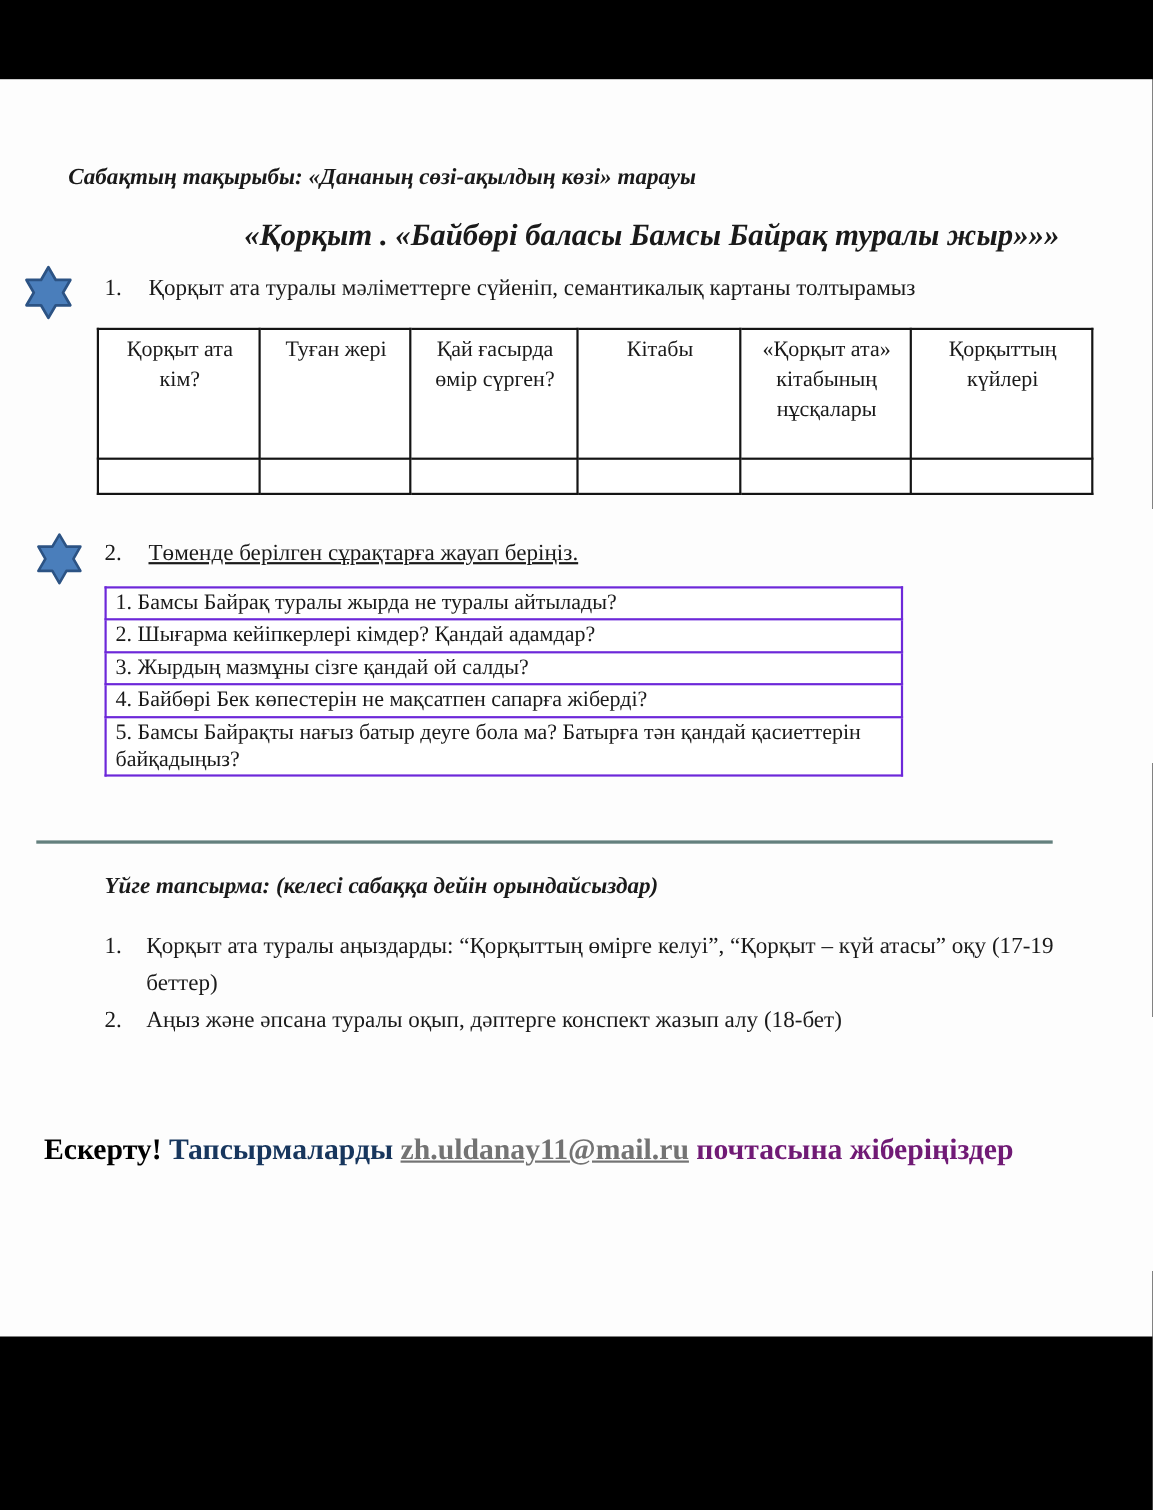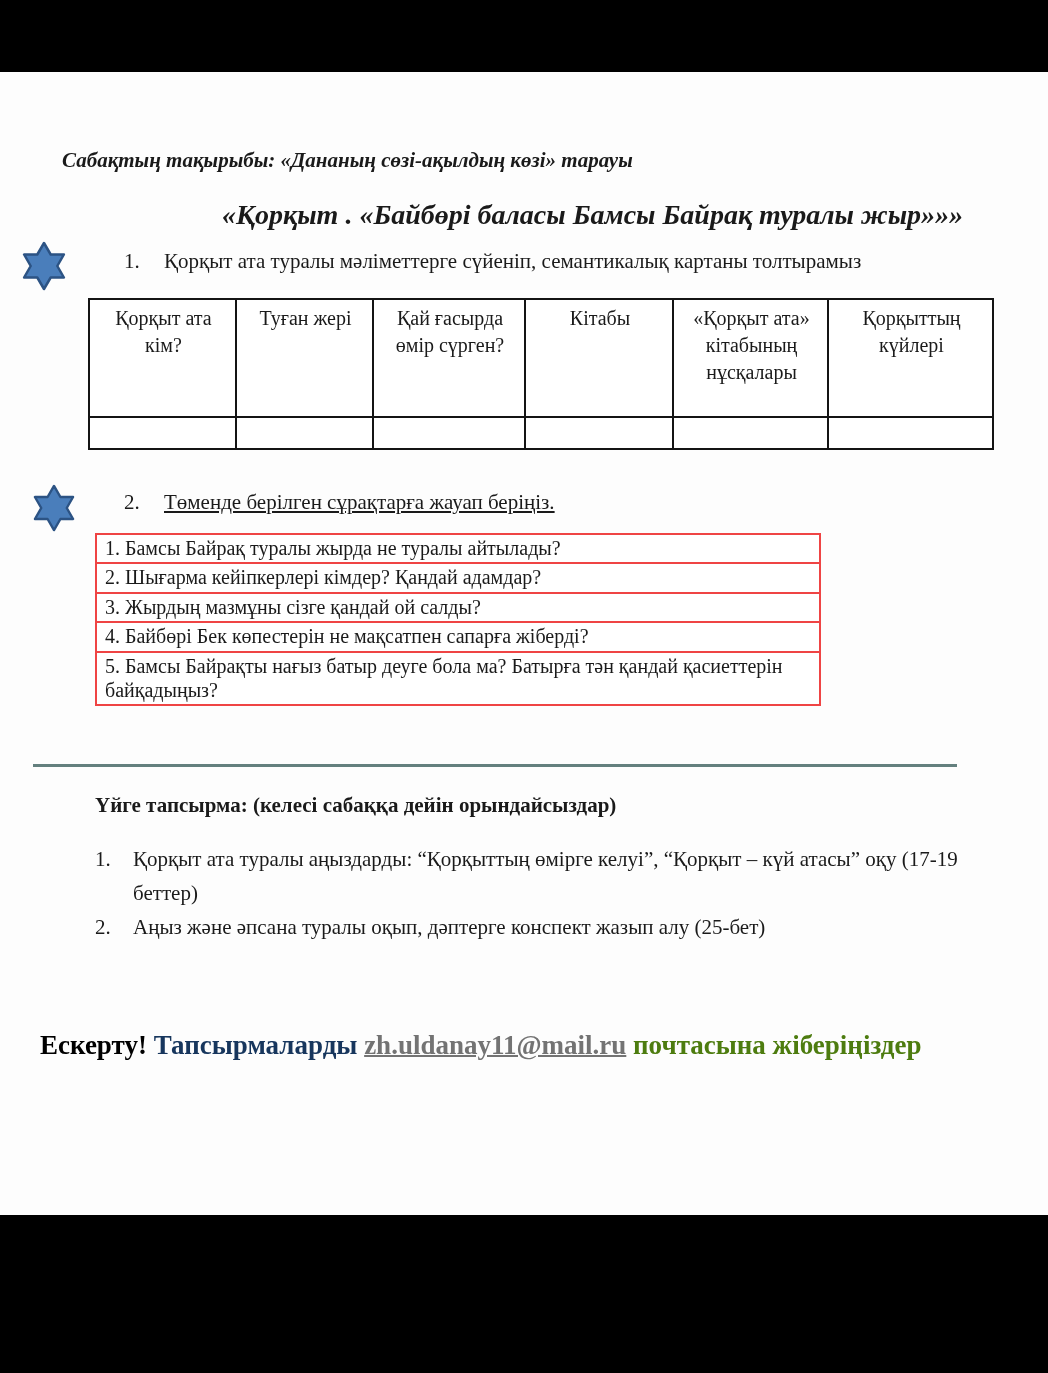--- a/index.html
+++ b/index.html
@@ -24,21 +24,21 @@
   }
   .doc-subtitle{
     position:absolute;left:222px;top:127px;
     font-size:28px;font-weight:bold;font-style:italic;white-space:nowrap;
   }
   .star{position:absolute;}
   .star.s1{left:20px;top:169px;}
   .star.s2{left:31px;top:412px;}
   .task-line{
     position:absolute;left:95px;
-    font-size:21px;white-space:nowrap;margin-left:29px;
+    font-size:21px;white-space:nowrap;
   }
   .task-line.t1{top:177px;}
   .task-line.t2{top:418px;text-decoration:underline;}
   .task-num{display:inline-block;width:40px;}
   table{border-collapse:collapse;background:#fff;}
   .semantic-table{
     position:absolute;left:88px;top:226px;width:904px;
     table-layout:fixed;
   }
   .semantic-table th{
@@ -48,47 +48,47 @@
     padding:5px 8px 4px 10px;
     height:107px;
   }
   .semantic-table td{
     border:2px solid #141414;height:28px;
   }
   .questions-table{
     position:absolute;left:95px;top:461px;width:726px;
   }
   .questions-table td{
-    border:2px solid #ef4444;
+    border:2px solid #6d28d9;
     font-size:20px;line-height:1.22;
     padding:1px 10px 2px 8px;
   }
   .separator{
     position:absolute;left:33px;top:692px;width:924px;height:3px;
     background:#64807e;border:none;margin:0;
   }
   .hw-heading{
     position:absolute;left:95px;top:721px;
-    font-size:21px;font-weight:bold;white-space:nowrap;
+    font-size:21px;font-weight:bold;font-style:italic;white-space:nowrap;
   }
   .hw-list{
     position:absolute;left:95px;top:770px;width:895px;
     font-size:21px;line-height:1.62;
   }
   .hw-item{display:flex;}
   .hw-item .task-num{flex:0 0 38px;width:38px;}
   .hw-item .hw-text{flex:1;}
   .notice{
     position:absolute;left:40px;top:950px;width:900px;
     font-size:27px;font-weight:bold;line-height:1.75;
   }
   .notice .warn{color:#000000;}
   .notice .navy{color:#17365d;}
   .notice .mail{color:#737373;text-decoration:underline;text-decoration-thickness:2px;}
-  .notice .tail{color:#4d7c0f;}
+  .notice .tail{color:#701a75;}
 </style>
 </head>
 <body>
 
 <div class="canvas">
   <div class="bar top"></div>
 
   <div class="sheet">
 
     <div class="doc-title">Сабақтың тақырыбы: «Дананың сөзі-ақылдың көзі» тарауы</div>
@@ -163,21 +163,21 @@
 
     <div class="hw-heading">Үйге тапсырма: (келесі сабаққа дейін орындайсыздар)</div>
 
     <div class="hw-list">
       <div class="hw-item">
         <span class="task-num">1.</span>
         <span class="hw-text">Қорқыт ата туралы аңыздарды: “Қорқыттың өмірге келуі”, “Қорқыт – күй атасы” оқу (17-19 беттер)</span>
       </div>
       <div class="hw-item">
         <span class="task-num">2.</span>
-        <span class="hw-text">Аңыз және әпсана туралы оқып, дәптерге конспект жазып алу (25-бет)</span>
+        <span class="hw-text">Аңыз және әпсана туралы оқып, дәптерге конспект жазып алу (18-бет)</span>
       </div>
     </div>
 
     <div class="notice">
       <span class="warn">Ескерту!</span><span class="navy"> Тапсырмаларды </span><a class="mail" href="#">zh.uldanay11@mail.ru</a><span class="tail"> почтасына жіберіңіздер</span>
     </div>
 
   </div>
 
   <div class="bar bottom"></div>

